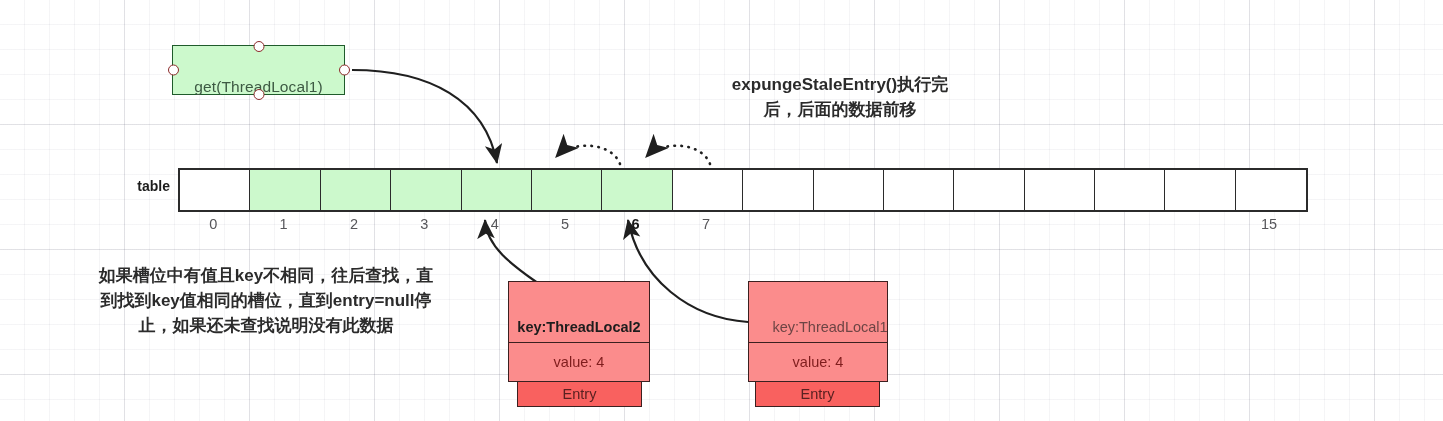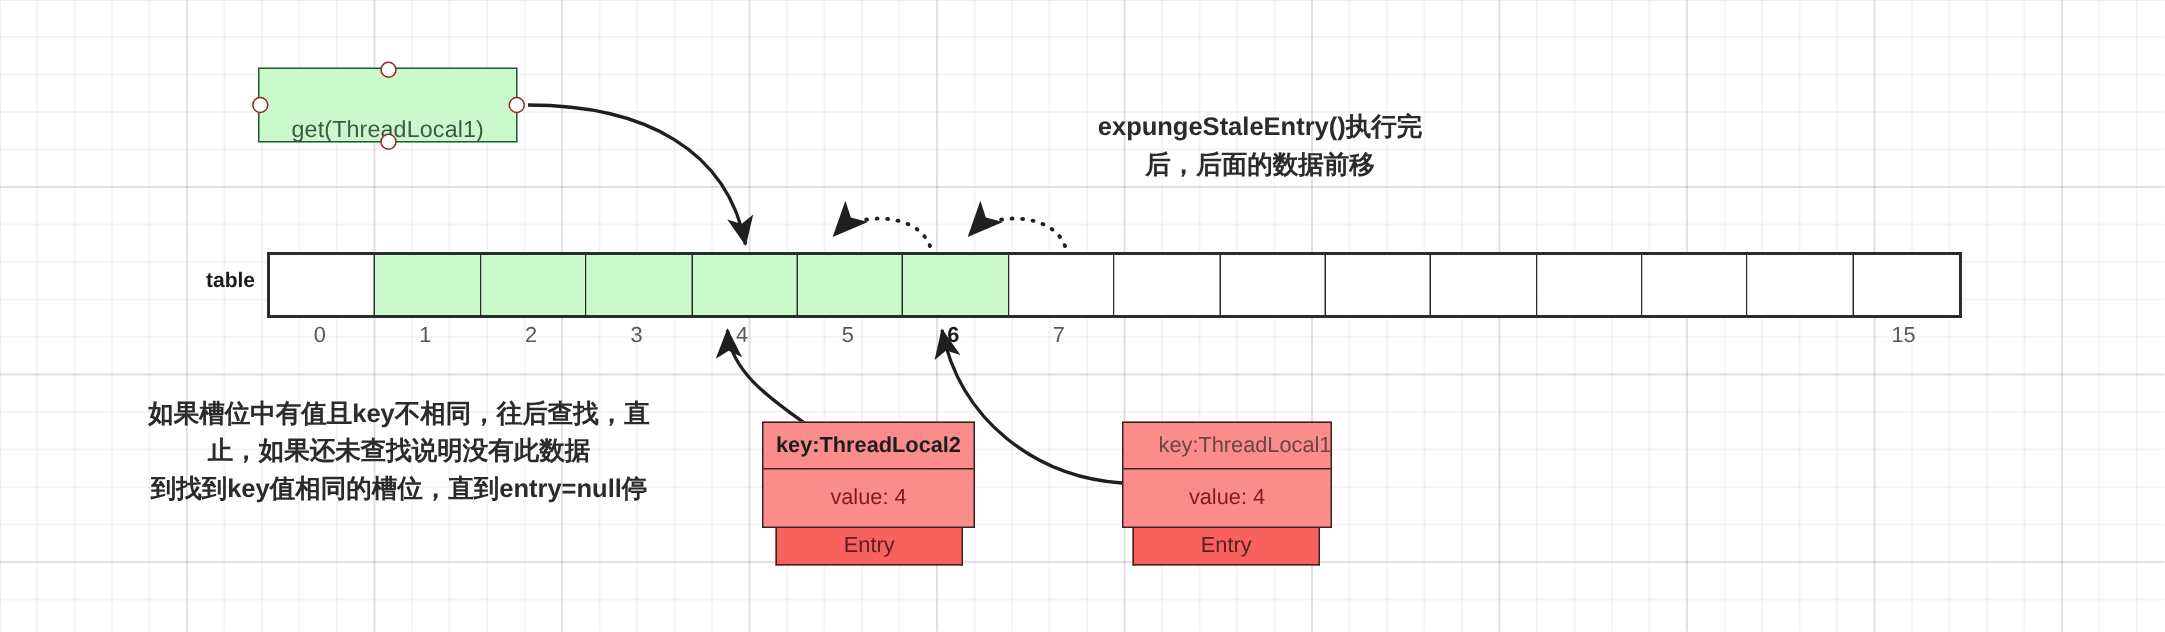--- a/index.html
+++ b/index.html
@@ -162,20 +162,21 @@
     display: flex;
     align-items: center;
     justify-content: center;
     box-sizing: border-box;
     font-size: 14.5px;
     white-space: nowrap;
   }
   .entry-row.key {
     border-bottom: 1.8px solid #3b2020;
     height: 31px;
+    margin-top: 30px;
   }
   .entry-row.key.bold  { font-weight: bold; color: #1d1d1d; }
   .entry-row.key.muted { font-weight: normal; color: #6d4444; padding-left: 24px; }
   .entry-row.value {
     font-weight: normal;
     color: #7f1d1d;
   }
   .entry-foot {
     box-sizing: border-box;
     height: 25px;
@@ -262,22 +263,22 @@
     <div class="idx"></div>
     <div class="idx"></div>
     <div class="idx"></div>
     <div class="idx"></div>
     <div class="idx"></div>
     <div class="idx">15</div>
   </div>
 
   <div id="note-left">
     <div>如果槽位中有值且key不相同，往后查找，直</div>
+    <div>到找到key值相同的槽位，直到entry=null停</div>
     <div>止，如果还未查找说明没有此数据</div>
-    <div>到找到key值相同的槽位，直到entry=null停</div>
   </div>
 
   <div class="entry-group" style="left:508px; top:281px;">
     <div class="entry-card" style="width:142px;">
       <div class="entry-row key bold">key:ThreadLocal2</div>
       <div class="entry-row value">value: 4</div>
     </div>
     <div class="entry-foot" style="width:125px; margin-left:9px;">Entry</div>
   </div>
 

